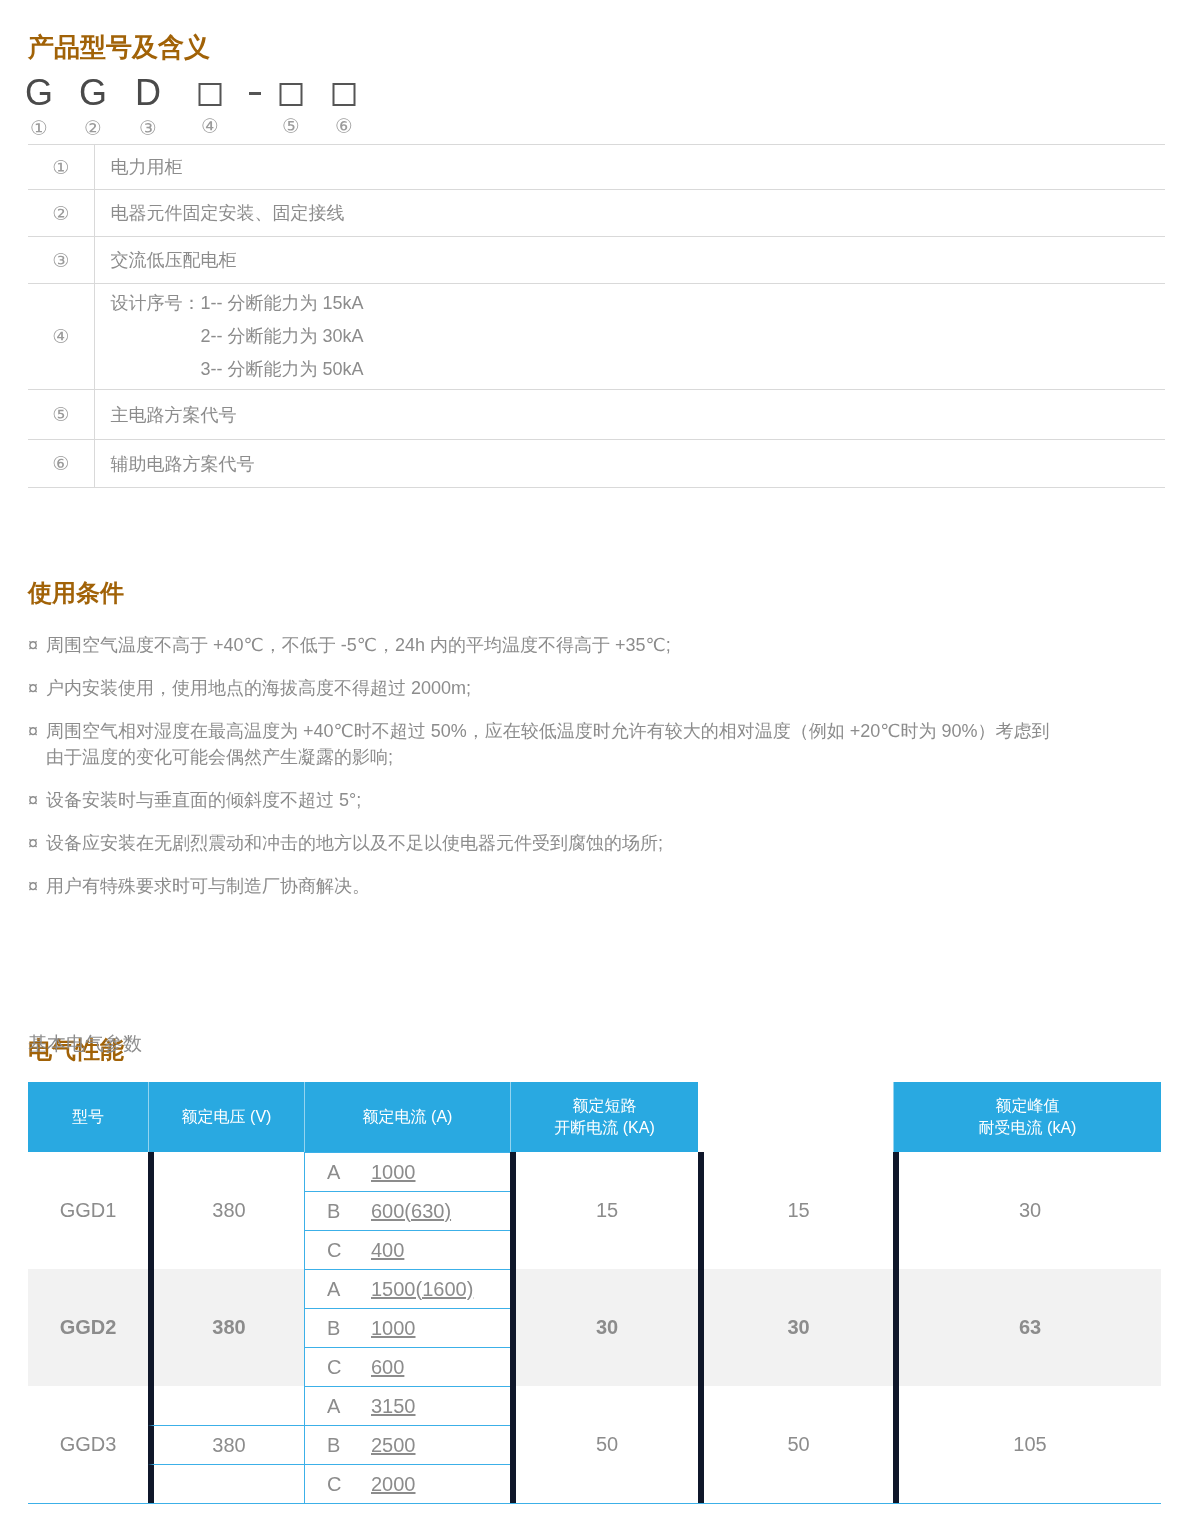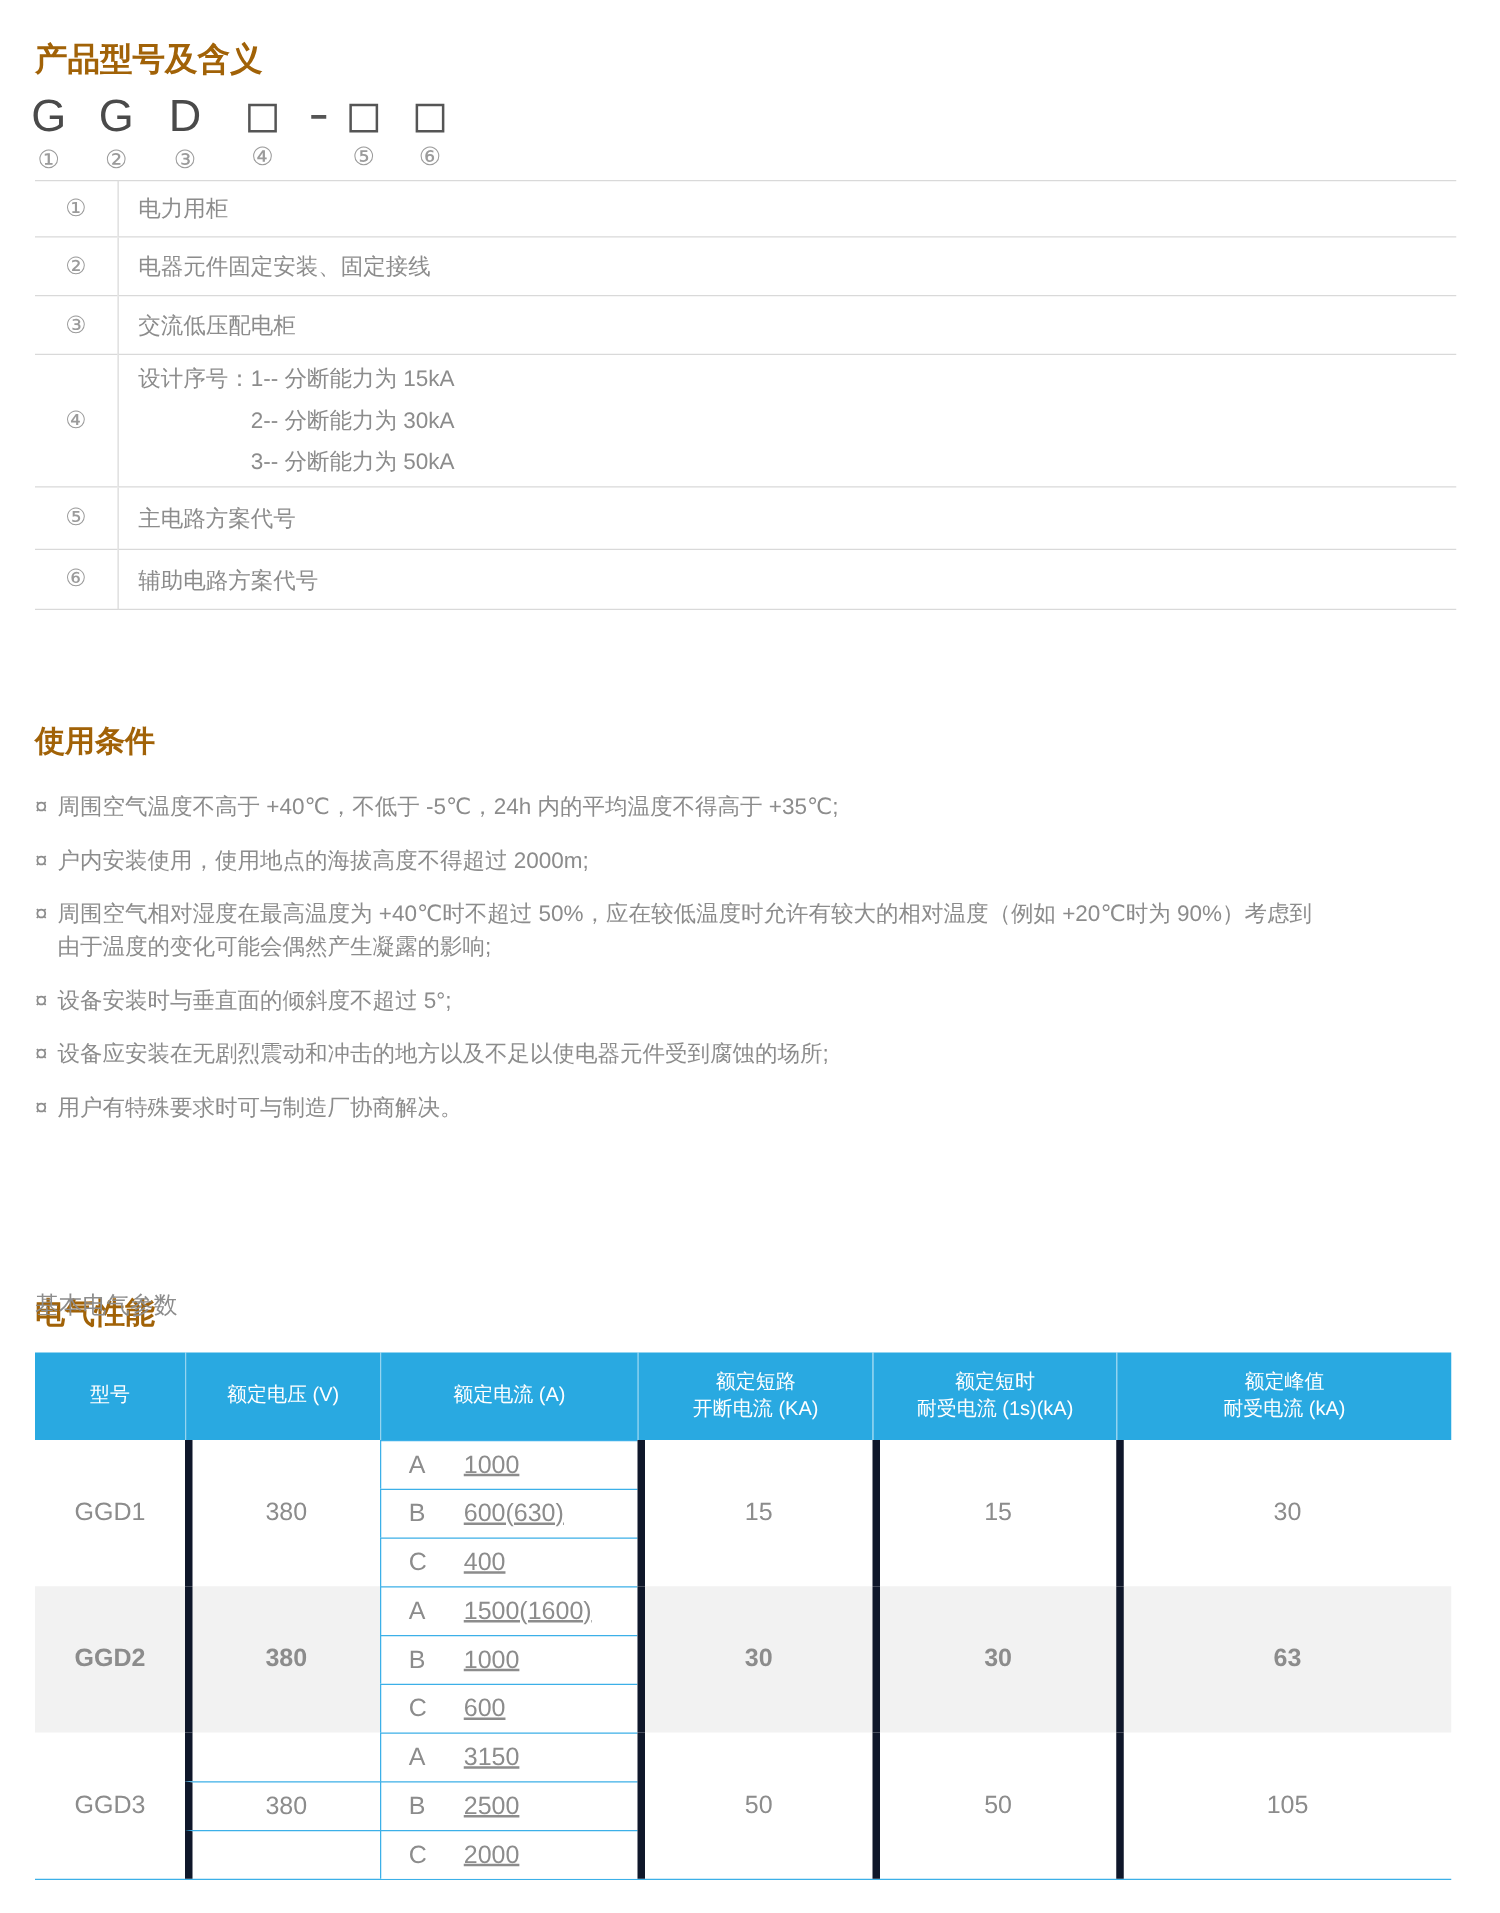--- a/index.html
+++ b/index.html
@@ -187,24 +187,20 @@
     <div class="h c2 sep">
       <span>额定电压 (V)</span>
     </div>
     <div class="h c4 sep">
       <span>额定短路</span>
       <span>开断电流 (KA)</span>
     </div>
     <div class="h c3 sep">
       <span>额定电流 (A)</span>
     </div>
-    <div class="h c5 sep">
-      <span>额定短时</span>
-      <span>耐受电流 (1s)(kA)</span>
-    </div>
     <div class="h c6 sep">
       <span>额定峰值</span>
       <span>耐受电流 (kA)</span>
     </div>
 
     <div class="c c1 r2 s3">GGD1</div>
     <div class="c c2 r2 s3 bl">380</div>
     <div class="cur c3 r2">
       <span class="lt">A</span>
       <span class="val">1000</span>

